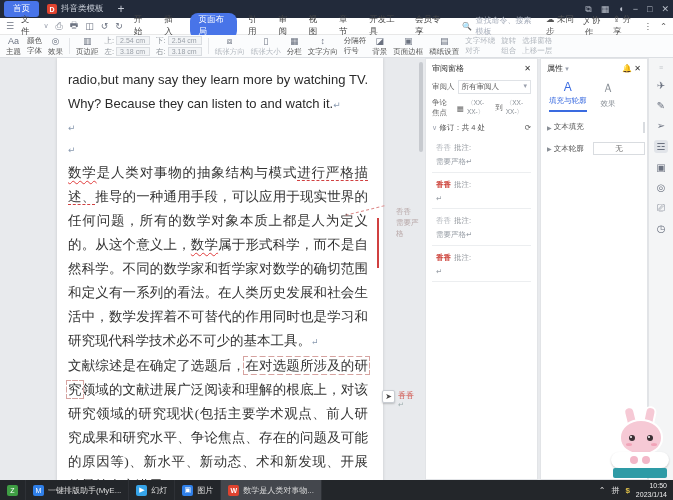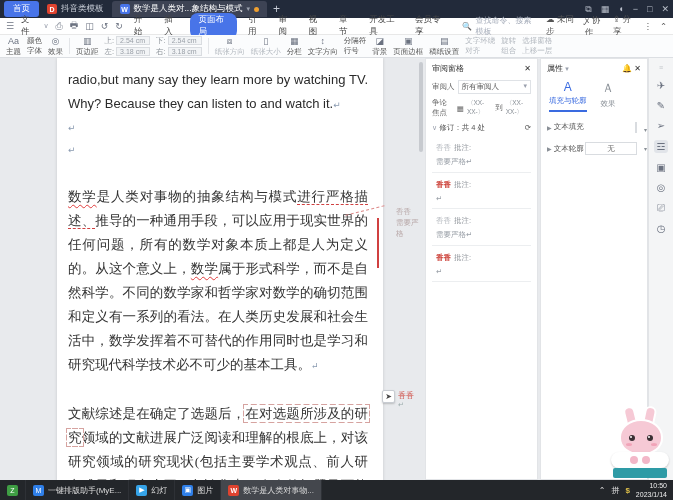--- a/index.html
+++ b/index.html
@@ -36,21 +36,21 @@
   .rb-sep { width:1px; height:16px; background:#e3e5e8; }
   .marg { display:grid; grid-template-columns:auto auto; gap:1px 6px; }
   .marg .cell { display:flex; align-items:center; gap:2px; color:#8a9097; }
   .marg .box { border:1px solid #d9dce0; background:#f2f4f6; padding:0 3px; font-size:7px; color:#9aa0a8; min-width:34px; }
   .rb-dim { color:#b3b8bf; }
 
   
   .docregion { position:absolute; left:0; top:58px; width:425px; height:422px; background:#e8eaed; overflow:hidden; }
   .page { position:absolute; left:57px; top:0; width:326px; height:430px; background:#fff; box-shadow:0 0 3px rgba(0,0,0,.15); padding:10px 15px 0 11px; }
   .eng { font-size:13px; line-height:24px; color:#2b2b2b; text-align:justify; }
-  .chn { font-size:13.5px; line-height:24px; color:#333; text-align:justify; font-family:"Liberation Serif","DejaVu Serif",serif;margin-top:24px; }
+  .chn { font-size:13.5px; line-height:24px; color:#333; text-align:justify; font-family:"Liberation Serif","DejaVu Serif",serif; }
   .pilc { color:#8a9ab0; font-size:9px; }
   .pline { line-height:22px; }
   .sp-wavy { text-decoration:underline; text-decoration-style:wavy; text-decoration-color:#e03c3c; text-underline-offset:3px; text-decoration-thickness:1px; }
   .sp-ins { border-bottom:1px dashed #d04040; }
   .sp-cmt { outline:1px dashed #d6a3a0; outline-offset:1px; }
   .changebar { position:absolute; left:377px; top:160px; width:2px; height:50px; background:#d04040; }
   .connector { position:absolute; left:345px; top:152px; width:40px; border-top:1px dashed #d88; transform:rotate(-14deg); }
   .mnote { position:absolute; left:396px; top:148px; color:#b9a9a9; font-size:7.5px; line-height:11px; }
   .cmark { position:absolute; left:382px; top:332px; display:flex; align-items:flex-start; gap:3px; }
   .cmark .box { width:13px; height:13px; background:#fff; border:1px solid #c8ccd2; border-radius:2px; box-shadow:0 1px 2px rgba(0,0,0,.2); display:flex; align-items:center; justify-content:center; font-size:8px; color:#444; }
@@ -71,21 +71,21 @@
   .rv-lab { color:#8d9298; margin-left:3px; }
   .rv-txt { color:#9aa0a8; margin-top:4px; }
 
   
   .props { position:absolute; left:540px; top:58px; width:108px; height:422px; background:#fff; border:1px solid #e2e4e7; font-size:7.5px; color:#444; }
   .pp-head { display:flex; justify-content:space-between; align-items:center; padding:4px 6px; font-size:8px; color:#333; }
   .pp-tabs { display:flex; gap:14px; padding:2px 8px 0 8px; }
   .pp-tab { display:flex; flex-direction:column; align-items:center; gap:2px; color:#8a9097; padding-bottom:3px; }
   .pp-tab.on { color:#3a6be0; border-bottom:2px solid #3a6be0; }
   .pp-tab .A { font-size:12px; }
-  .pp-row { display:flex; align-items:center; justify-content:space-between; padding:10px 10px 0 6px; }
+  .pp-row { display:flex; align-items:center; justify-content:space-between; padding:10px 2px 0 6px; }
   .pp-lab { display:flex; align-items:center; gap:2px; color:#555; }
   .tri { font-size:6px; color:#8a9097; }
   .swatch { width:52px; height:13px; background:#000; border:1px solid #d9dce0; position:relative; }
   .ddbox { width:52px; height:13px; border:1px solid #d9dce0; display:flex; align-items:center; justify-content:center; color:#666; }
   .dda { position:absolute; right:-10px; top:3px; color:#8a9097; font-size:6px; }
 
   
   .strip { position:absolute; left:648px; top:58px; width:25px; height:422px; background:#f4f5f6; border-left:1px solid #e2e4e7; display:flex; flex-direction:column; align-items:center; padding-top:6px; gap:9px; color:#6b7280; font-size:10px; }
   .strip .on { background:#e1e4e9; border-radius:3px; padding:1px 3px; }
 
@@ -118,26 +118,20 @@
   .banner { position:absolute; left:2px; top:62px; width:54px; height:10px; background:#2e9ba6; border-radius:2px; color:#fff; font-size:6px; text-align:center; overflow:hidden; line-height:10px; }
 </style>
 </head>
 <body>
 
 <div class="titlebar">
   <span class="home-pill">首页</span>
   <span class="tb-tab">
     <span class="tab-ico ico-red">D</span>
     <span>抖音类模板</span>
-  </span>
-  <span class="tb-tab active">
-    <span class="tab-ico ico-blue">W</span>
-    <span>数学是人类对...象结构与模式</span>
-    <span class="chev">▾</span>
-    <span class="dot"></span>
   </span>
   <span class="tb-plus">+</span>
   <span class="tb-right">
     <span>⧉</span>
     <span>▦</span>
     <span>◖</span>
     <span>−</span>
     <span>□</span>
     <span>✕</span>
   </span>

